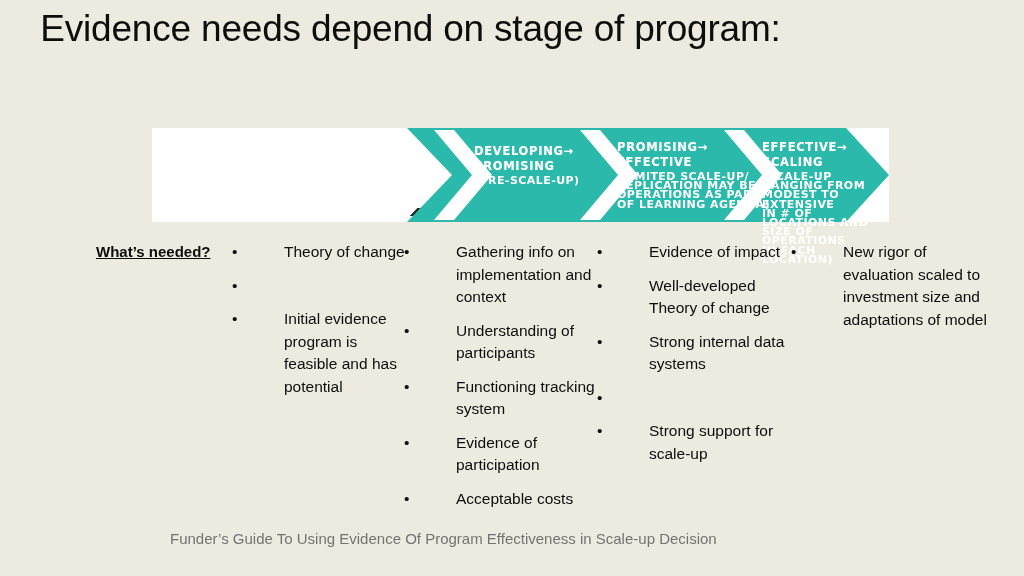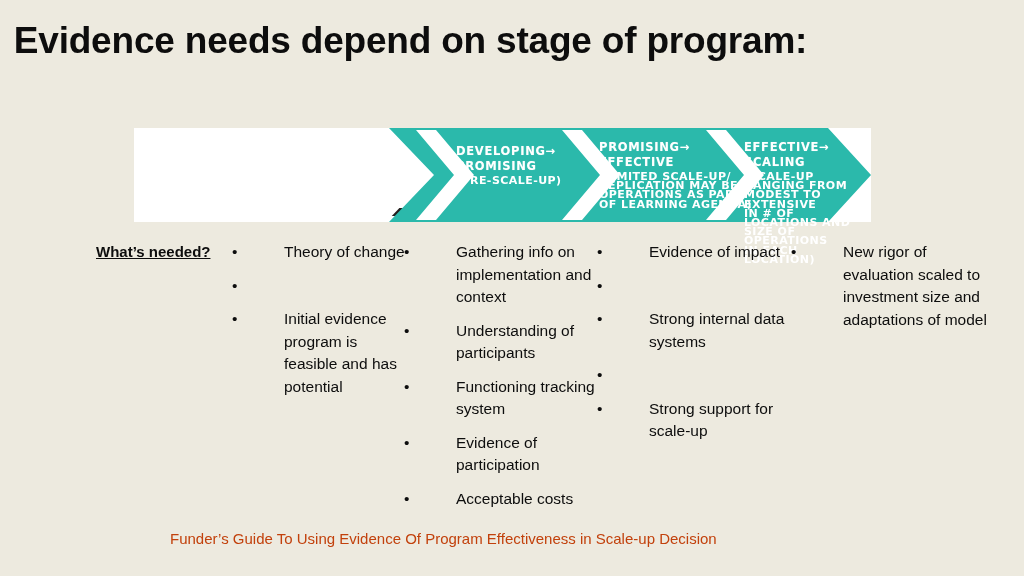--- a/index.html
+++ b/index.html
@@ -13,34 +13,34 @@
     background: #edeadf;
     font-family: "Liberation Sans", sans-serif;
     overflow: hidden;
     position: relative;
   }
 
   
   .slide-title {
     position: absolute;
     left: 0;
-    top: 20px;
+    top: 8px;
     width: 821px;
     text-align: center;
     font-size: 37px;
-    font-weight: 700;
+    font-weight: 400;
     color: #0d0d0d;
     letter-spacing: -0.2px;
     white-space: nowrap;
   }
 
   
   .banner {
     position: absolute;
-    left: 134px;
+    left: 152px;
     top: 128px;
     width: 737px;
     height: 94px;
   }
   .banner-svg {
     display: block;
     width: 737px;
     height: 94px;
   }
   .stage-labels {
@@ -117,21 +117,21 @@
     flex: 1 1 auto;
     margin-left: 30px;
   }
 
   
   .footer-note {
     position: absolute;
     left: 170px;
     top: 530px;
     font-size: 15px;
-    color: #c2410c;
+    color: #737373;
     white-space: nowrap;
   }
 </style>
 </head>
 <body>
 
 <div class="slide-title">Evidence needs depend on stage of program:</div>
 
 <div class="banner">
 
@@ -226,20 +226,21 @@
   </div>
 </div>
 
 <div class="col col-3">
   <div class="bullet">
     <span class="dot">•</span>
     <span class="btext">Evidence of impact</span>
   </div>
   <div class="bullet">
     <span class="dot">•</span>
+    <span class="btext">Well-developed Theory of change</span>
   </div>
   <div class="bullet">
     <span class="dot">•</span>
     <span class="btext">Strong internal data systems</span>
   </div>
   <div class="bullet">
     <span class="dot">•</span>
   </div>
   <div class="bullet">
     <span class="dot">•</span>

